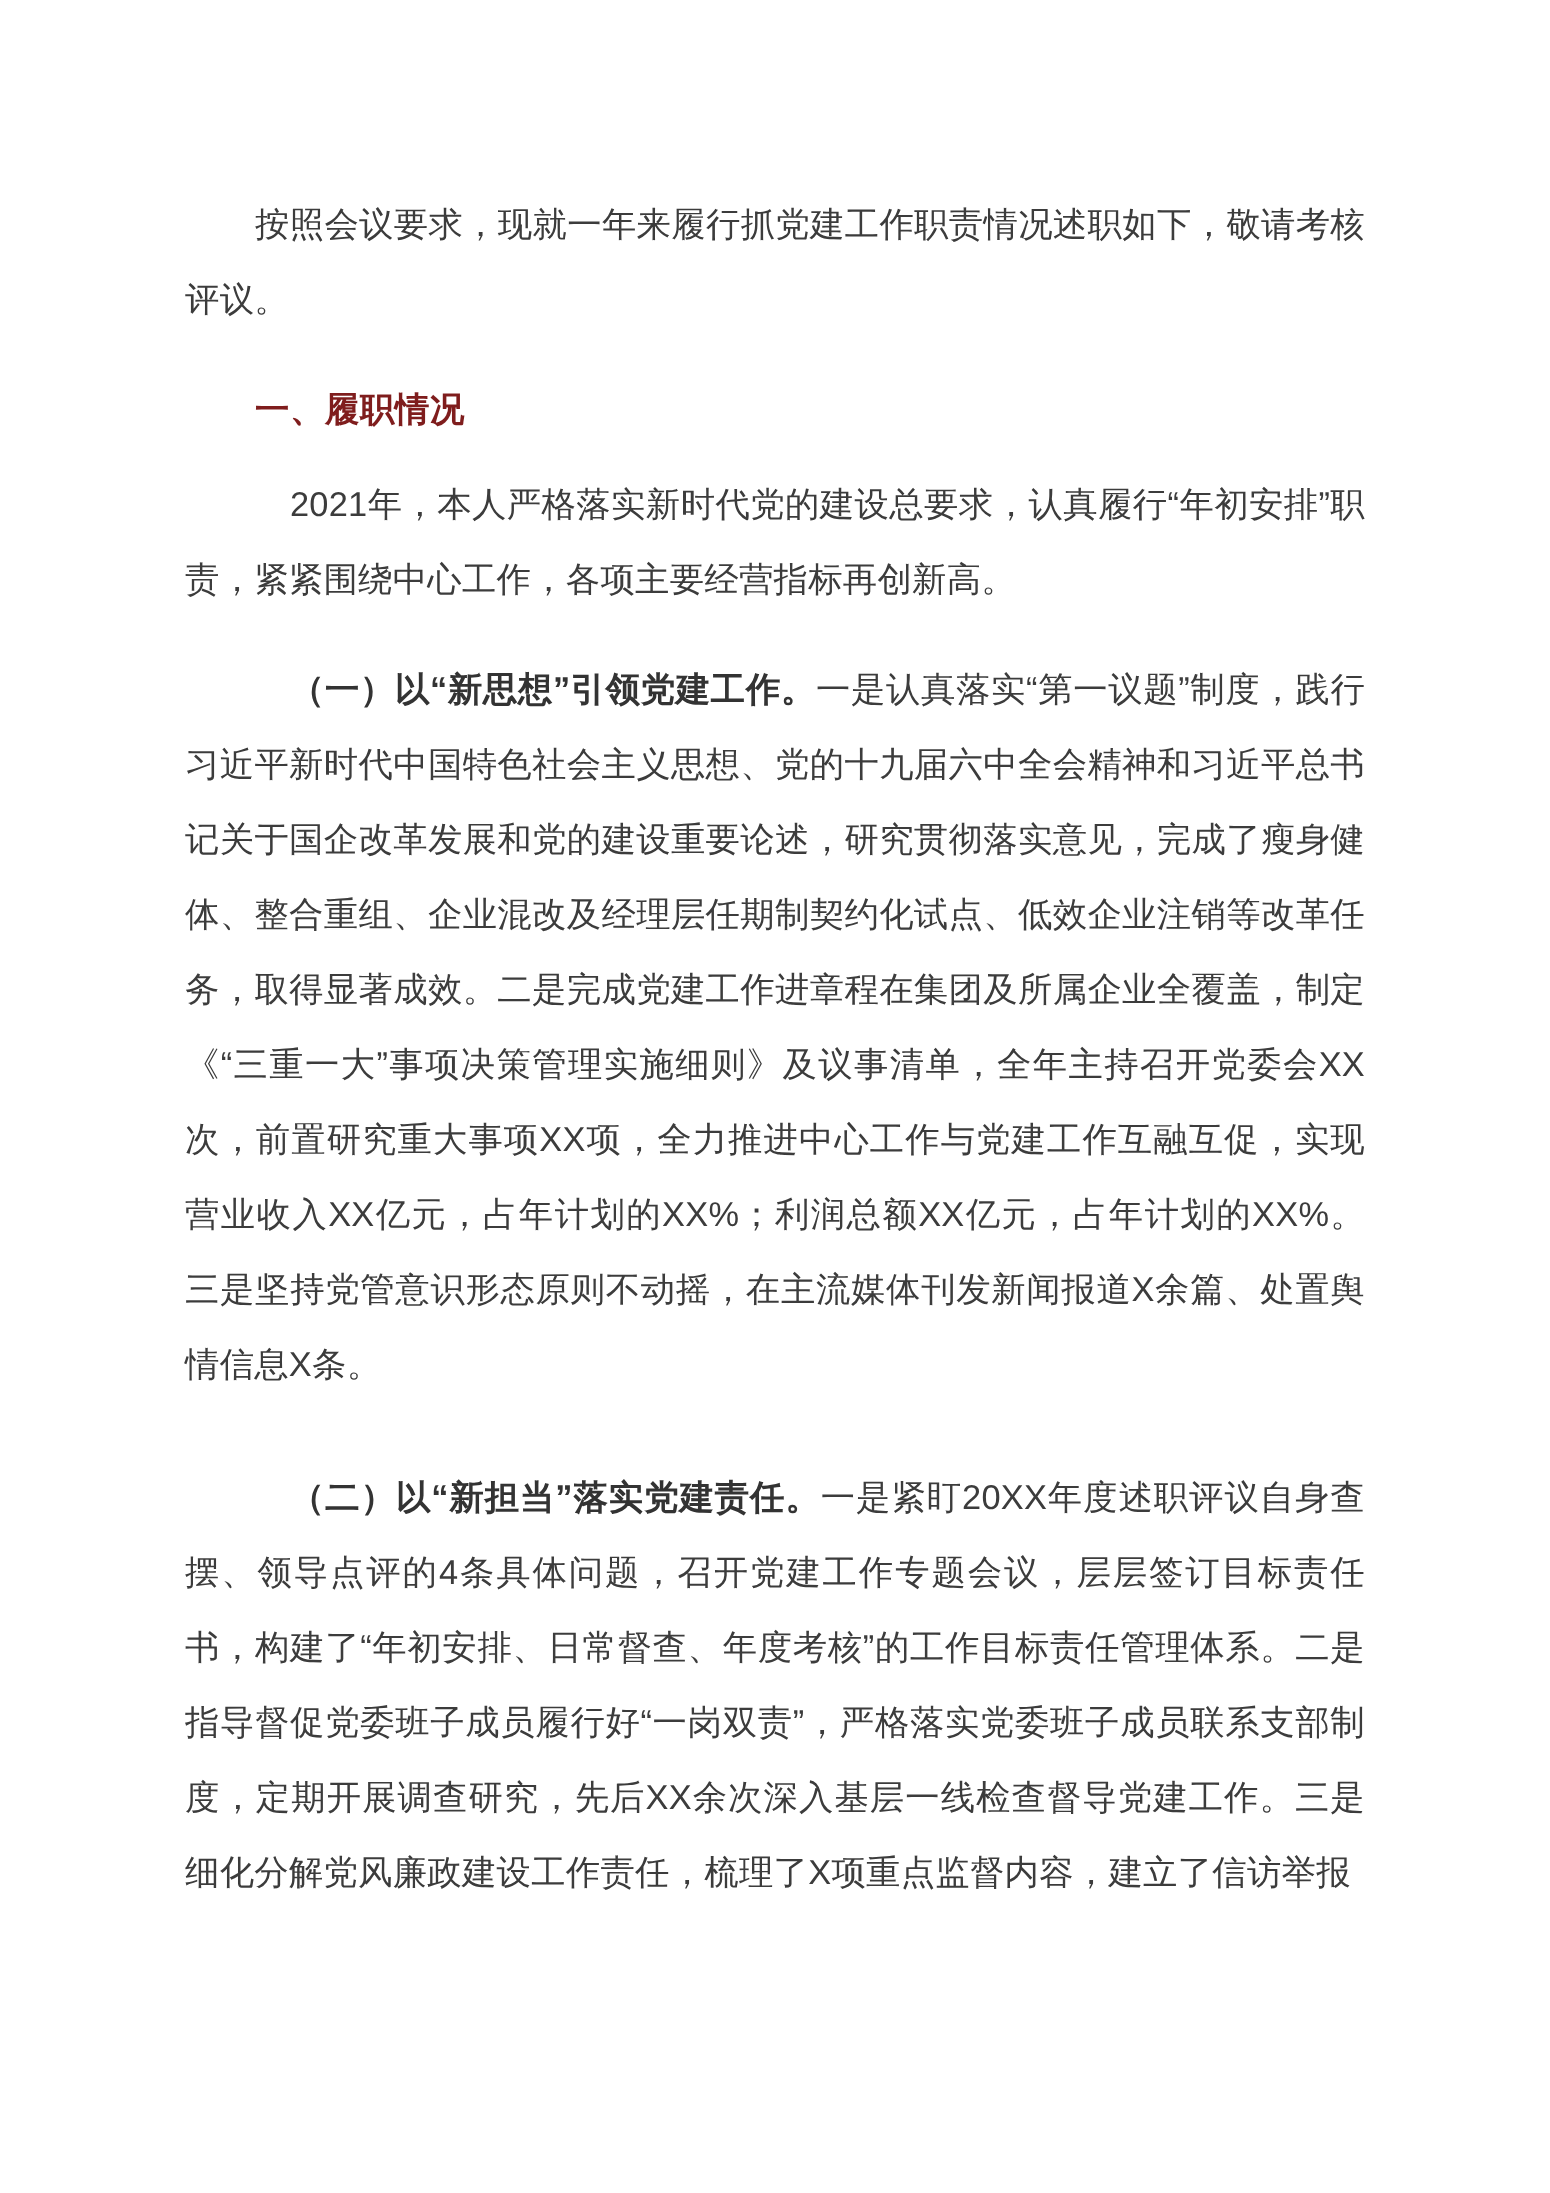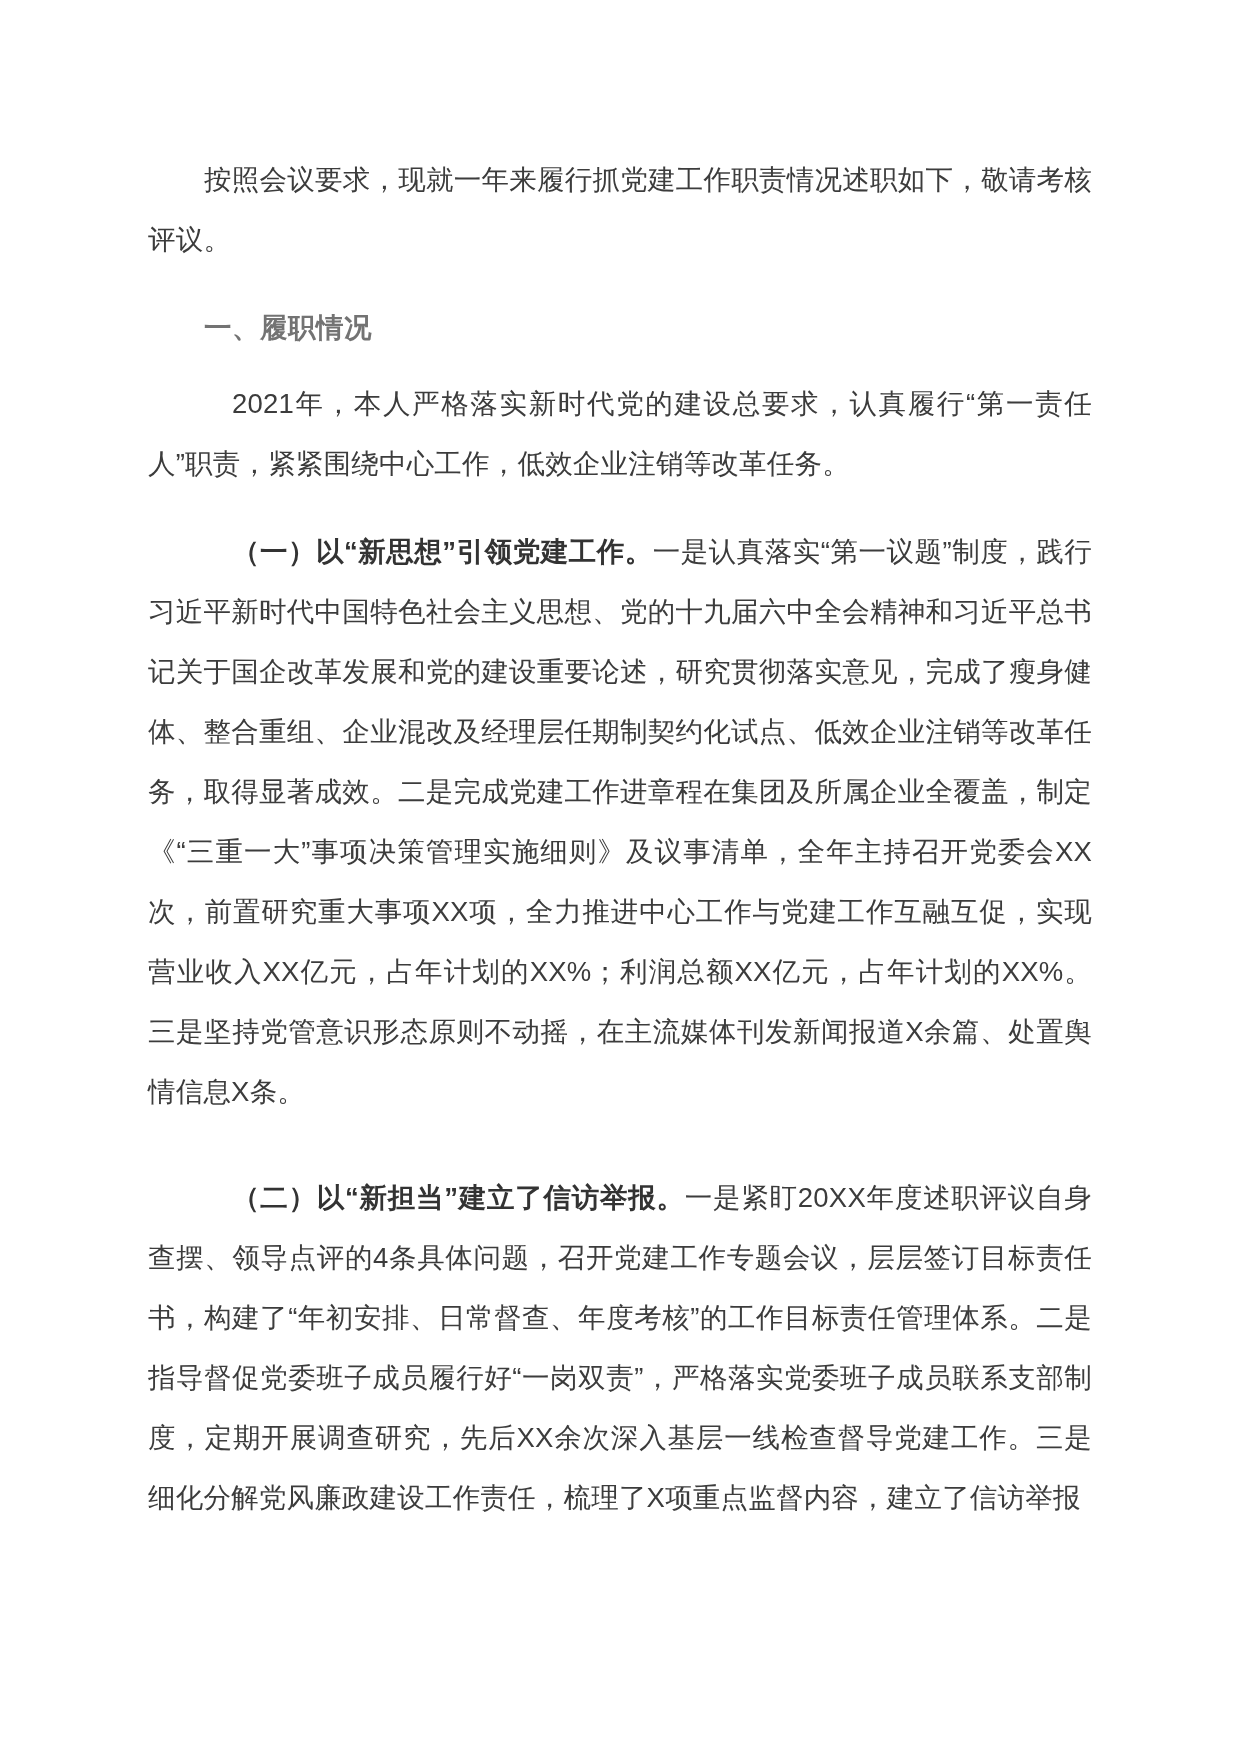--- a/index.html
+++ b/index.html
@@ -37,21 +37,21 @@
   .para.indent {
     text-indent: 56px;
   }
   .para.indent-wide {
     text-indent: 84px;
   }
   .heading {
     font-size: 27.5px;
     line-height: 60px;
     font-weight: bold;
-    color: #737373;
+    color: #7f1d1d;
     text-indent: 56px;
     margin: 0;
     letter-spacing: 0.5px;
   }
   .gap-sm { height: 16px; }
   .gap-md { height: 28px; }
   .gap-lg { height: 46px; }
   .lead {
     font-weight: bold;
     color: #333333;
@@ -65,28 +65,28 @@
   <div class="content">
 
     <p class="para indent">按照会议要求，现就一年来履行抓党建工作职责情况述职如下，敬请考核评议。</p>
 
     <div class="gap-md"></div>
 
     <h2 class="heading">一、履职情况</h2>
 
     <div class="gap-sm"></div>
 
-    <p class="para indent-wide">2021年，本人严格落实新时代党的建设总要求，认真履行“第一责任人”职责，紧紧围绕中心工作，低效企业注销等改革任务。</p>
+    <p class="para indent-wide">2021年，本人严格落实新时代党的建设总要求，认真履行“年初安排”职责，紧紧围绕中心工作，各项主要经营指标再创新高。</p>
 
     <div class="gap-md"></div>
 
     <p class="para indent-wide">
       <span class="lead">（一）以“新思想”引领党建工作。</span><span>一是认真落实“第一议题”制度，践行习近平新时代中国特色社会主义思想、党的十九届六中全会精神和习近平总书记关于国企改革发展和党的建设重要论述，研究贯彻落实意见，完成了瘦身健体、整合重组、企业混改及经理层任期制契约化试点、低效企业注销等改革任务，取得显著成效。二是完成党建工作进章程在集团及所属企业全覆盖，制定《“三重一大”事项决策管理实施细则》及议事清单，全年主持召开党委会XX次，前置研究重大事项XX项，全力推进中心工作与党建工作互融互促，实现营业收入XX亿元，占年计划的XX%；利润总额XX亿元，占年计划的XX%。三是坚持党管意识形态原则不动摇，在主流媒体刊发新闻报道X余篇、处置舆情信息X条。</span>
     </p>
 
     <div class="gap-lg"></div>
 
     <p class="para indent-wide">
-      <span class="lead">（二）以“新担当”建立了信访举报。</span><span>一是紧盯20XX年度述职评议自身查摆、领导点评的4条具体问题，召开党建工作专题会议，层层签订目标责任书，构建了“年初安排、日常督查、年度考核”的工作目标责任管理体系。二是指导督促党委班子成员履行好“一岗双责”，严格落实党委班子成员联系支部制度，定期开展调查研究，先后XX余次深入基层一线检查督导党建工作。三是细化分解党风廉政建设工作责任，梳理了X项重点监督内容，建立了信访举报</span>
+      <span class="lead">（二）以“新担当”落实党建责任。</span><span>一是紧盯20XX年度述职评议自身查摆、领导点评的4条具体问题，召开党建工作专题会议，层层签订目标责任书，构建了“年初安排、日常督查、年度考核”的工作目标责任管理体系。二是指导督促党委班子成员履行好“一岗双责”，严格落实党委班子成员联系支部制度，定期开展调查研究，先后XX余次深入基层一线检查督导党建工作。三是细化分解党风廉政建设工作责任，梳理了X项重点监督内容，建立了信访举报</span>
     </p>
 
   </div>
 </div>
 
 </body></html>

